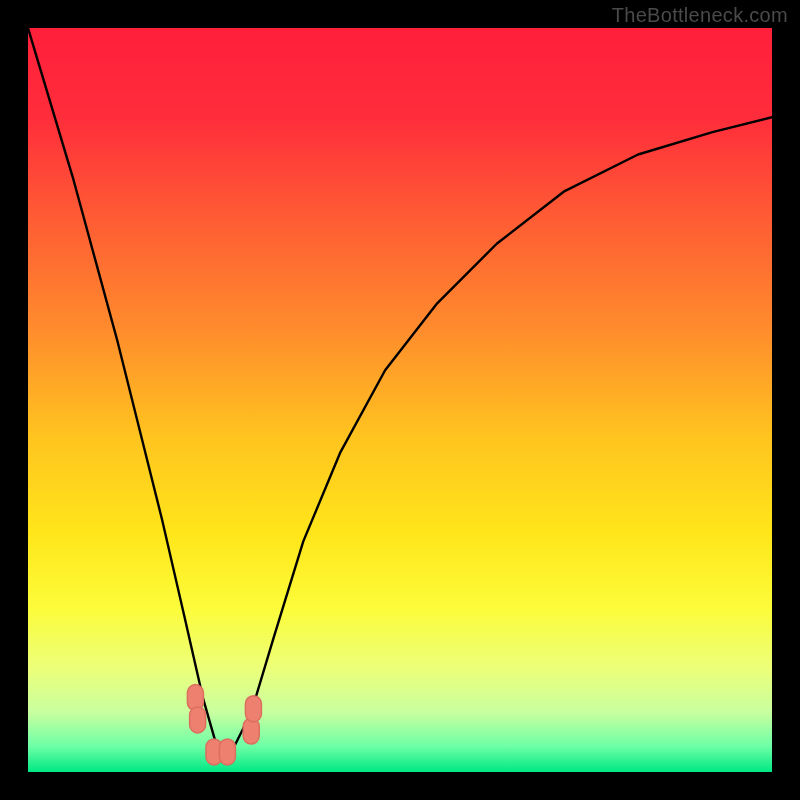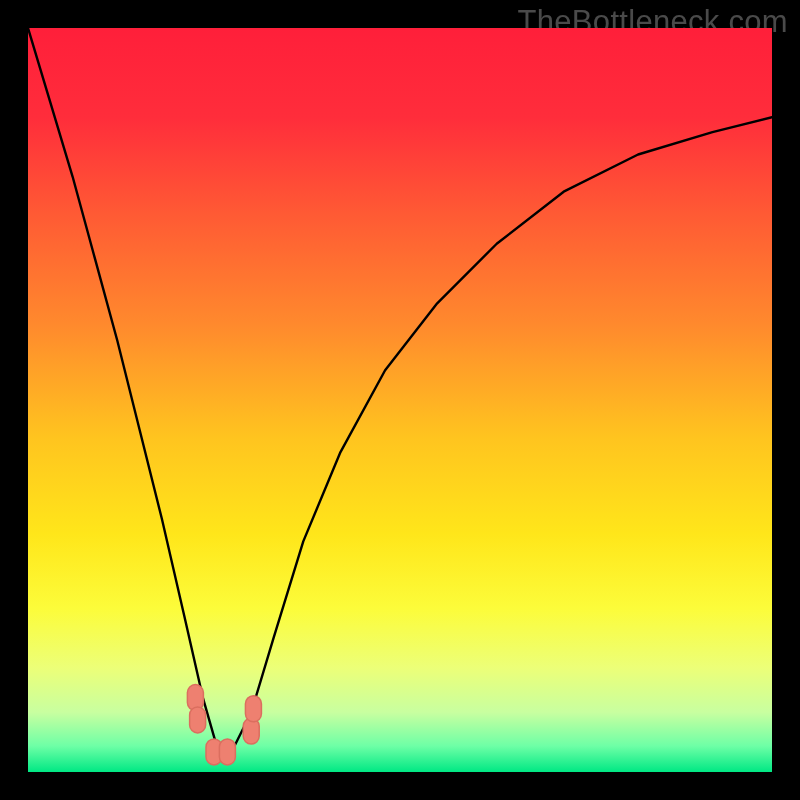--- a/index.html
+++ b/index.html
@@ -15,21 +15,21 @@
     position: relative;
     width: 800px;
     height: 800px;
     background: #000;
   }
   .watermark {
     position: absolute;
     top: 4px;
     right: 12px;
     color: #4a4a4a;
-    font-size: 31px;
+    font-size: 20px;
     font-weight: 500;
     letter-spacing: 0.3px;
     user-select: none;
   }
   .plot {
     position: absolute;
     left: 28px;
     top: 28px;
     width: 744px;
     height: 744px;

